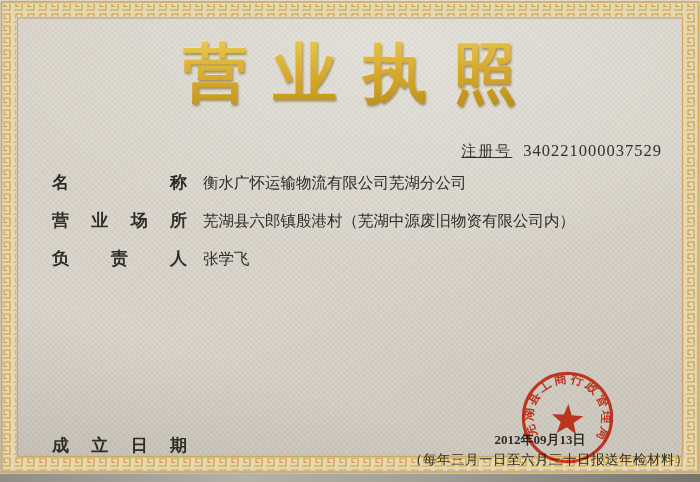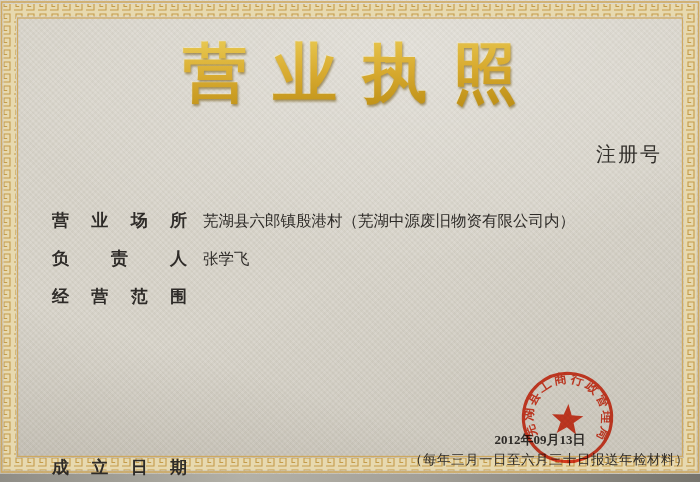--- a/index.html
+++ b/index.html
@@ -36,33 +36,33 @@
     letter-spacing:26px;text-indent:26px;
     background:linear-gradient(178deg,#eccf58 8%,#d8ab30 48%,#b4860e 96%);
     -webkit-background-clip:text;background-clip:text;color:transparent;
     filter:drop-shadow(1px 2px 1px rgba(105,78,8,.55)) drop-shadow(-1px -1px 0 rgba(255,240,180,.35));
   }
   
   .reg{
     position:absolute;top:141px;right:38px;
     display:flex;align-items:baseline;gap:11px;color:#33302c;
   }
-  .reg .lab{font-size:20px;letter-spacing:2px;}
+  .reg .lab{font-size:15px;letter-spacing:2px;text-decoration:underline;}
   .reg .num{font-size:16.5px;letter-spacing:1px;font-family:"Liberation Serif","DejaVu Serif",serif;}
   
   .row{
     position:absolute;left:52px;display:flex;align-items:baseline;color:#2e2b28;
   }
   .row .lab{
     display:inline-block;width:135px;flex:0 0 135px;
     font-size:17px;font-weight:600;letter-spacing:0;
     text-align:justify;text-align-last:justify;white-space:normal;
   }
   .row .val{margin-left:16px;font-size:15.5px;white-space:nowrap;}
-  .r1{top:171px;} .r2{top:209px;} .r3{top:247px;} .r4{top:285px;} .r5{top:456px;align-items:center;}
+  .r1{top:171px;} .r2{top:209px;} .r3{top:247px;} .r4{top:285px;} .r5{top:434px;align-items:center;}
   
   .issue{
     position:absolute;left:437px;top:431px;width:206px;
     display:flex;justify-content:center;align-items:baseline;
     font-size:13px;color:#2e2b28;font-weight:bold;
   }
   .footnote{
     position:absolute;left:401px;top:451px;width:296px;
     text-align:center;font-size:13.5px;letter-spacing:.5px;color:#2e2b28;
   }
@@ -94,32 +94,36 @@
     <rect x="684" y="4" width="12.5" height="466" fill="url(#mk)"></rect>
     <rect x="17.5" y="18" width="665" height="438.5" fill="none" stroke="#cfa95f" stroke-width="1.3"></rect>
   </svg>
 
   <div class="photo-edge"></div>
 
   <h1 class="title">营业执照</h1>
 
   <div class="reg">
     <span class="lab">注册号</span>
+    <span class="num">340221000037529</span>
   </div>
 
+  <div class="row r1">
+    <span class="lab">名 称</span>
+    <span class="val">衡水广怀运输物流有限公司芜湖分公司</span>
+  </div>
   <div class="row r2">
     <span class="lab">营 业 场 所</span>
     <span class="val">芜湖县六郎镇殷港村（芜湖中源废旧物资有限公司内）</span>
   </div>
   <div class="row r3">
     <span class="lab">负 责 人</span>
     <span class="val">张学飞</span>
   </div>
   <div class="row r4">
-    <span class="lab">经 营 范 围</span>
   </div>
 
   <div class="row r5">
     <span class="lab">成 立 日 期</span>
   </div>
 
   <div class="issue">
     <span>2012</span>
     <span>年</span>
     <span>09</span>

